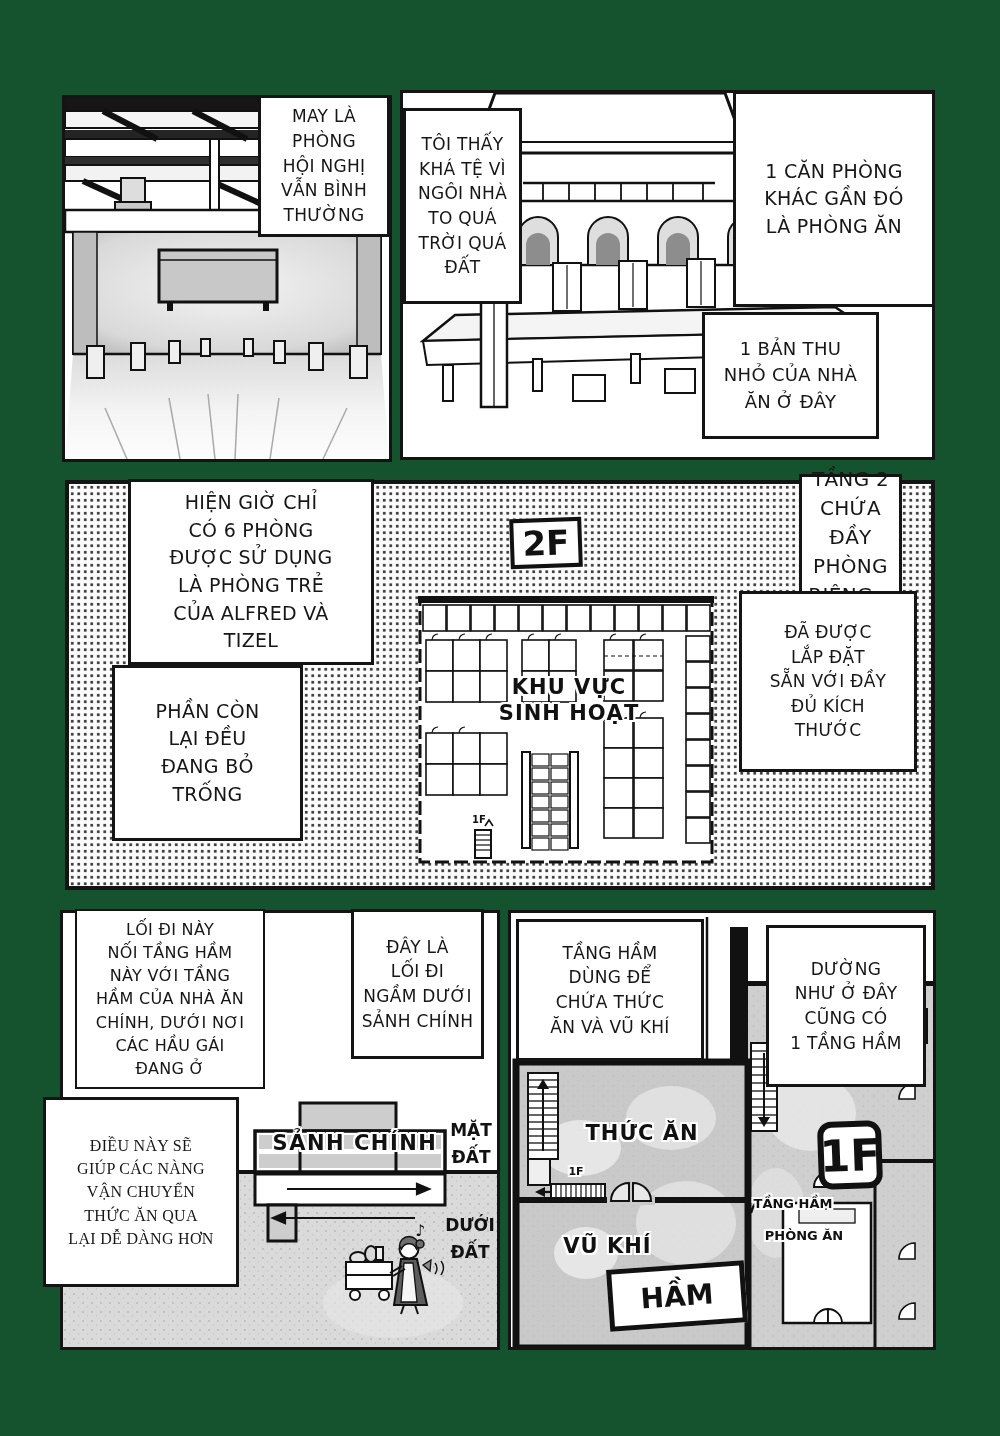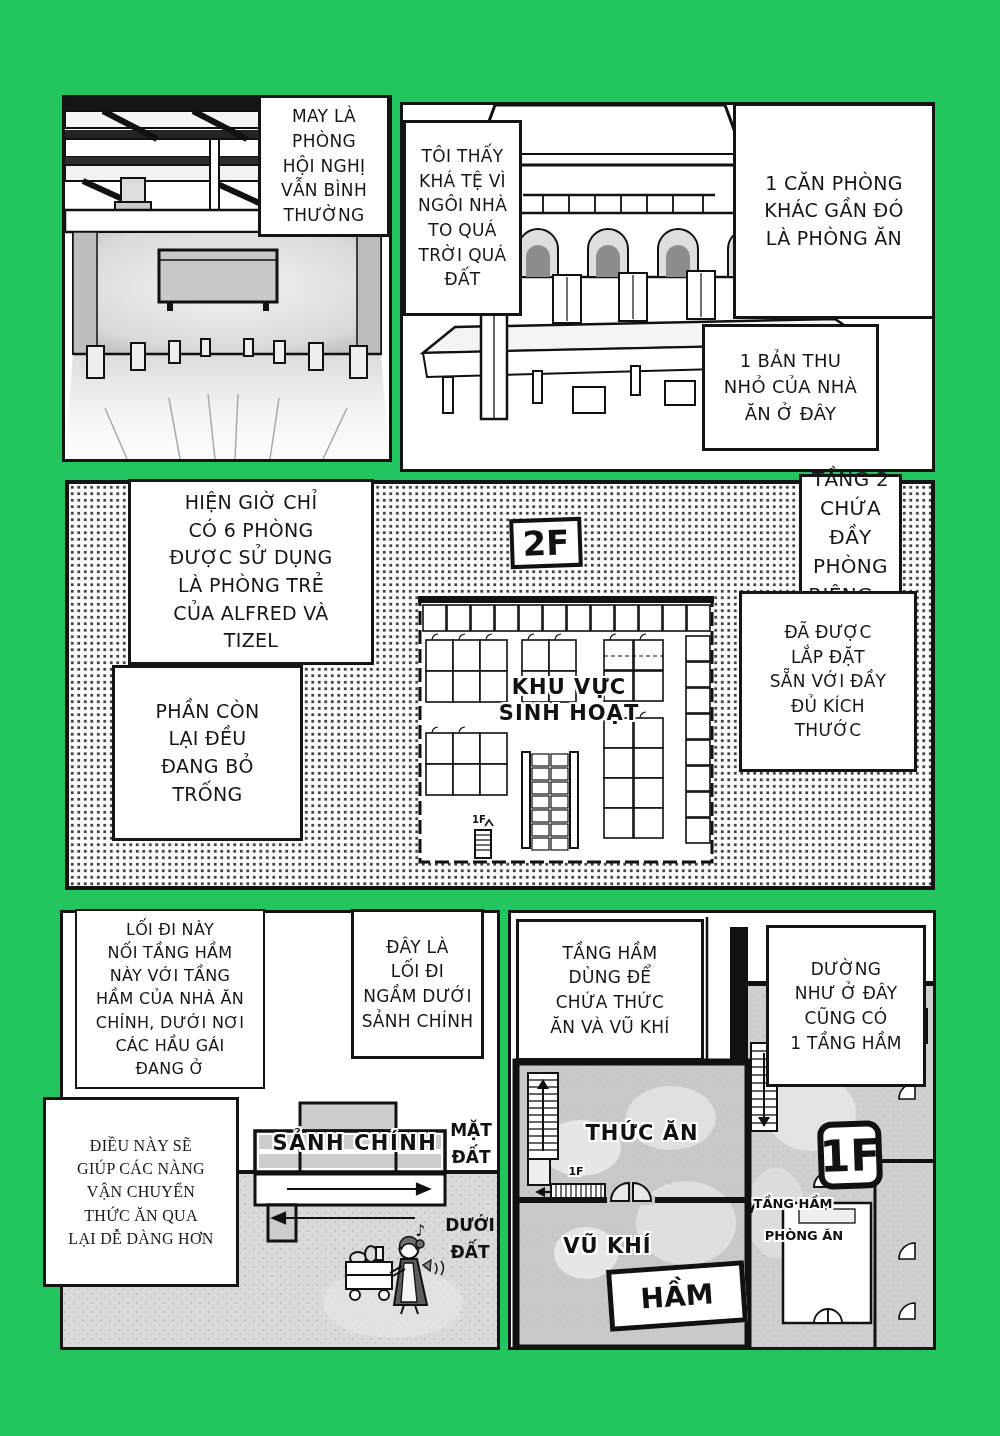--- a/index.html
+++ b/index.html
@@ -1,16 +1,16 @@
 <!DOCTYPE html>
 <html><head>
 <meta charset="utf-8">
 <style>
   html,body{margin:0;padding:0;background:#fff;}
-  .page{position:relative;width:1000px;height:1436px;background:#22c55e;overflow:hidden;
+  .page{position:relative;width:1000px;height:1436px;background:#14532d;overflow:hidden;
         font-family:"DejaVu Sans",sans-serif;color:#111;}
   .panel{position:absolute;background:#fff;border:3px solid #141414;box-sizing:border-box;}
   .panel svg{position:absolute;left:0;top:0;z-index:1;}
   .halftone{background-color:#fbfbfb;
     background-image:radial-gradient(circle,#3f3f3f 1.3px,rgba(0,0,0,0) 1.45px);
     background-size:6.5px 6.5px;}
   .bubble{position:absolute;background:#fff;border:3px solid #141414;box-sizing:border-box;
     display:flex;align-items:center;justify-content:center;text-align:center;
     white-space:pre-line;line-height:1.45;letter-spacing:.3px;font-size:16px;color:#161616;
     padding:6px;z-index:5;}
@@ -90,21 +90,21 @@
           <rect x="179" y="241" width="9" height="17"></rect>
       </g>
     </svg>
     <div class="bubble" style="left:193px;top:-3px;width:132px;height:142px;font-size:17px;">MAY LÀ
 PHÒNG
 HỘI NGHỊ
 VẪN BÌNH
 THƯỜNG</div>
   </div>
 
-  <div class="panel" style="left:400px;top:102px;width:535px;height:370px;padding-left:27px;">
+  <div class="panel" style="left:400px;top:90px;width:535px;height:370px;padding-left:27px;">
     <svg width="529" height="364" viewBox="0 0 529 364">
       <rect width="529" height="364" fill="#fff"></rect>
       <rect x="462" y="22" width="67" height="112" fill="#ececec" stroke="#111" stroke-width="1.3"></rect>
       <g stroke="#111" stroke-width="1">
         <line x1="462" y1="36" x2="529" y2="36"></line>
           <line x1="462" y1="50" x2="529" y2="50"></line>
         <line x1="462" y1="64" x2="529" y2="64"></line>
           <line x1="462" y1="78" x2="529" y2="78"></line>
         <line x1="462" y1="92" x2="529" y2="92"></line>
           <line x1="462" y1="106" x2="529" y2="106"></line>

